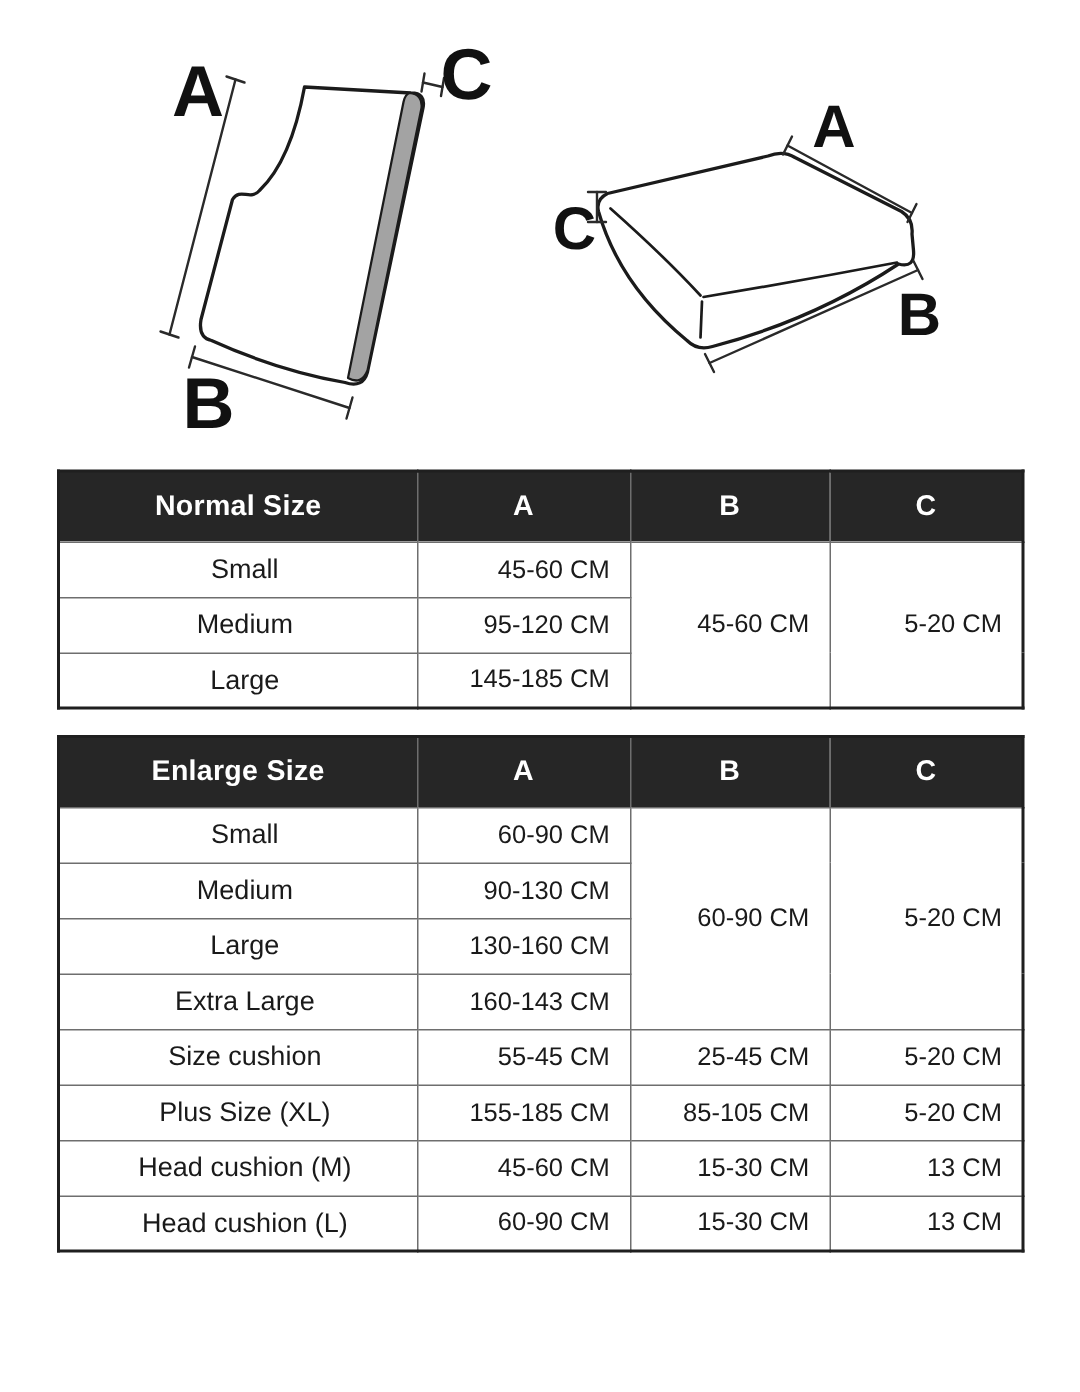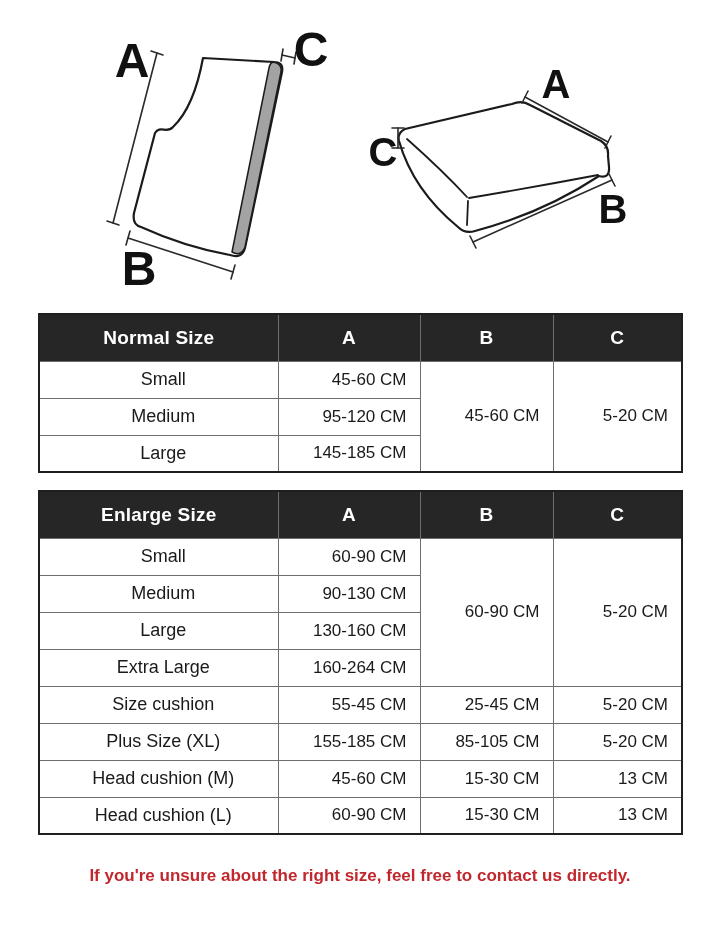--- a/index.html
+++ b/index.html
@@ -151,21 +151,21 @@
         <tr>
           <td class="label">Medium</td>
           <td class="val">90-130 CM</td>
         </tr>
         <tr>
           <td class="label">Large</td>
           <td class="val">130-160 CM</td>
         </tr>
         <tr>
           <td class="label">Extra Large</td>
-          <td class="val">160-264 CM</td>
+          <td class="val">160-143 CM</td>
         </tr>
         <tr>
           <td class="label">Size cushion</td>
           <td class="val">55-45 CM</td>
           <td class="val" rowspan="1">25-45 CM</td>
           <td class="val" rowspan="1">5-20 CM</td>
         </tr>
         <tr>
           <td class="label">Plus Size (XL)</td>
           <td class="val">155-185 CM</td>
@@ -180,14 +180,13 @@
         </tr>
         <tr>
           <td class="label">Head cushion (L)</td>
           <td class="val">60-90 CM</td>
           <td class="val" rowspan="1">15-30 CM</td>
           <td class="val" rowspan="1">13 CM</td>
         </tr>
       </tbody>
     </table>
 
-  <div class="note">If you're unsure about the right size, feel free to contact us directly.</div>
 </div>
 
 </body></html>

